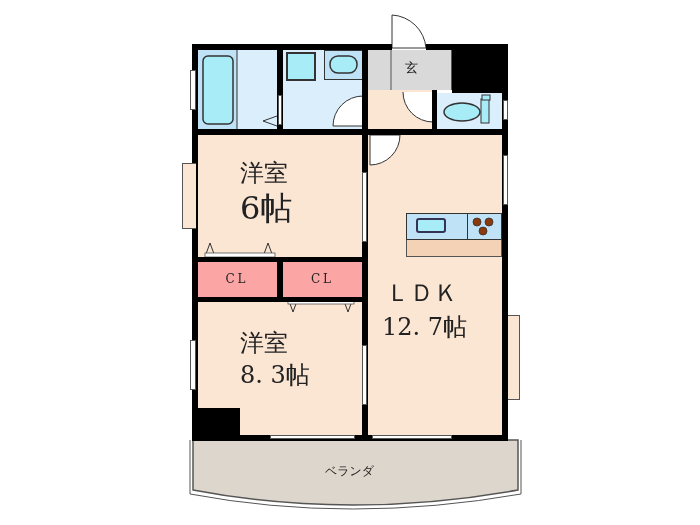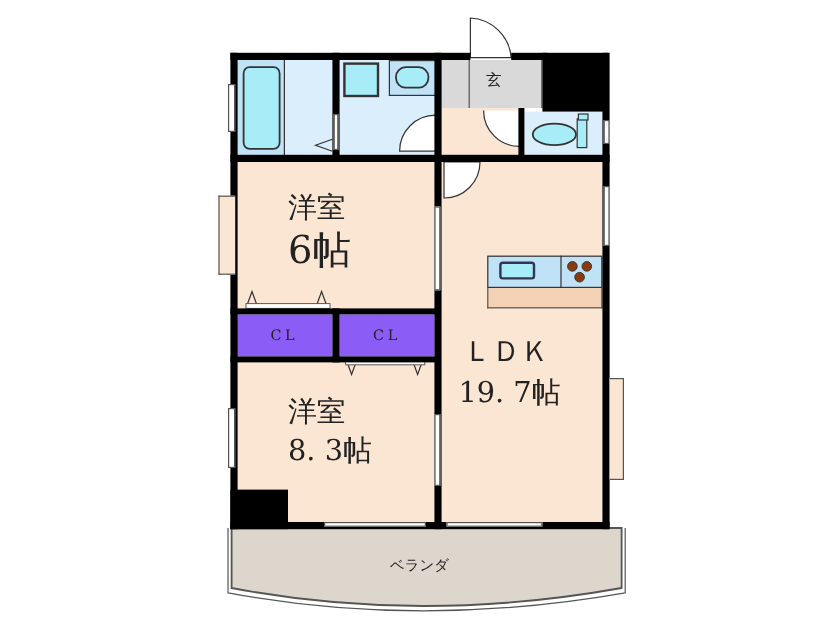--- a/index.html
+++ b/index.html
@@ -1,20 +1,20 @@
 <!DOCTYPE html>
 <html><head>
 <meta charset="utf-8">
 <style>
   html,body{margin:0;padding:0;background:#ffffff;}
   body{width:700px;height:525px;position:relative;overflow:hidden;font-family:"DejaVu Serif",serif;}
   .abs{position:absolute;box-sizing:border-box;}
   .wall{background:#000;}
   .room-label{position:absolute;color:#222;font-family:"DejaVu Serif",serif;line-height:1.15;white-space:nowrap;}
-  .cl{background:#8b5cf6;}
+  .cl{background:#fca5a5;}
   .cl span{position:absolute;font-family:"DejaVu Serif",serif;font-size:12px;color:#222;left:0;right:0;text-align:center;letter-spacing:3px;}
   svg{position:absolute;left:0;top:0;}
 </style>
 </head>
 <body>
 
 <div class="abs" style="left:197px;top:50px;width:80px;height:80px;background:#dbeefb;"></div>
 <div class="abs" style="left:197px;top:50px;width:40px;height:80px;background:#bfe2f7;"></div>
 <div class="abs" style="left:283px;top:50px;width:82px;height:80px;background:#dbeefb;"></div>
 <div class="abs" style="left:324px;top:50px;width:41px;height:30px;background:#bfe2f7;border:1px solid #333;"></div>
@@ -110,13 +110,13 @@
 
 <div class="room-label" style="left:405px;top:61px;font-size:13px;">玄</div>
 
 <div class="room-label" style="left:240px;top:160px;font-size:24px;">洋室</div>
 <div class="room-label" style="left:240px;top:190px;font-size:32px;">6帖</div>
 
 <div class="room-label" style="left:240px;top:330px;font-size:24px;">洋室</div>
 <div class="room-label" style="left:240px;top:362px;font-size:24px;">8. 3帖</div>
 
 <div class="room-label" style="left:386px;top:280px;font-size:24px;">ＬＤＫ</div>
-<div class="room-label" style="left:382px;top:314px;font-size:24px;">19. 7帖</div>
+<div class="room-label" style="left:382px;top:314px;font-size:24px;">12. 7帖</div>
 
 </body></html>

